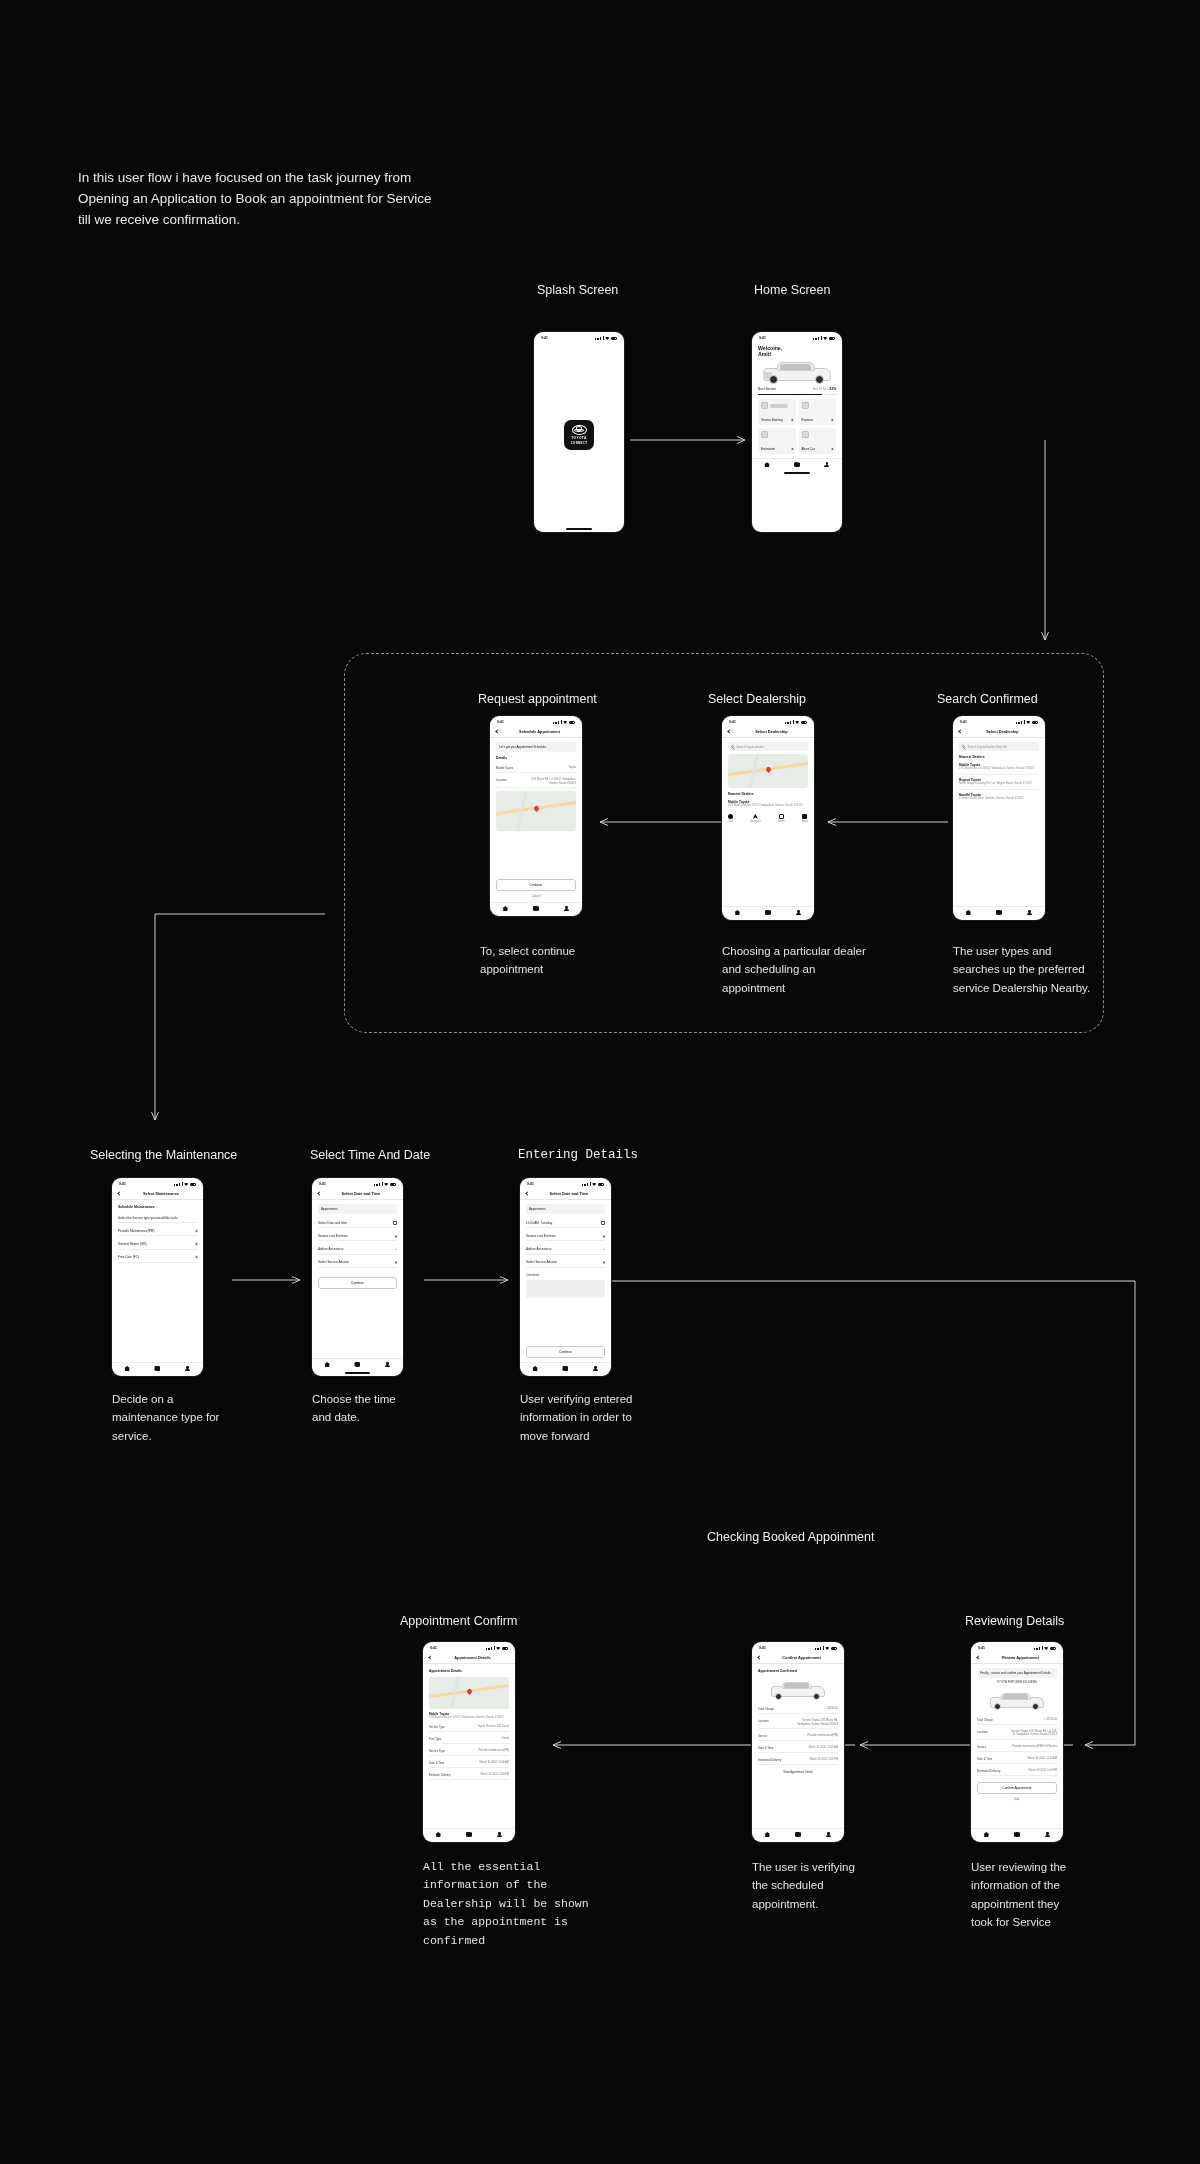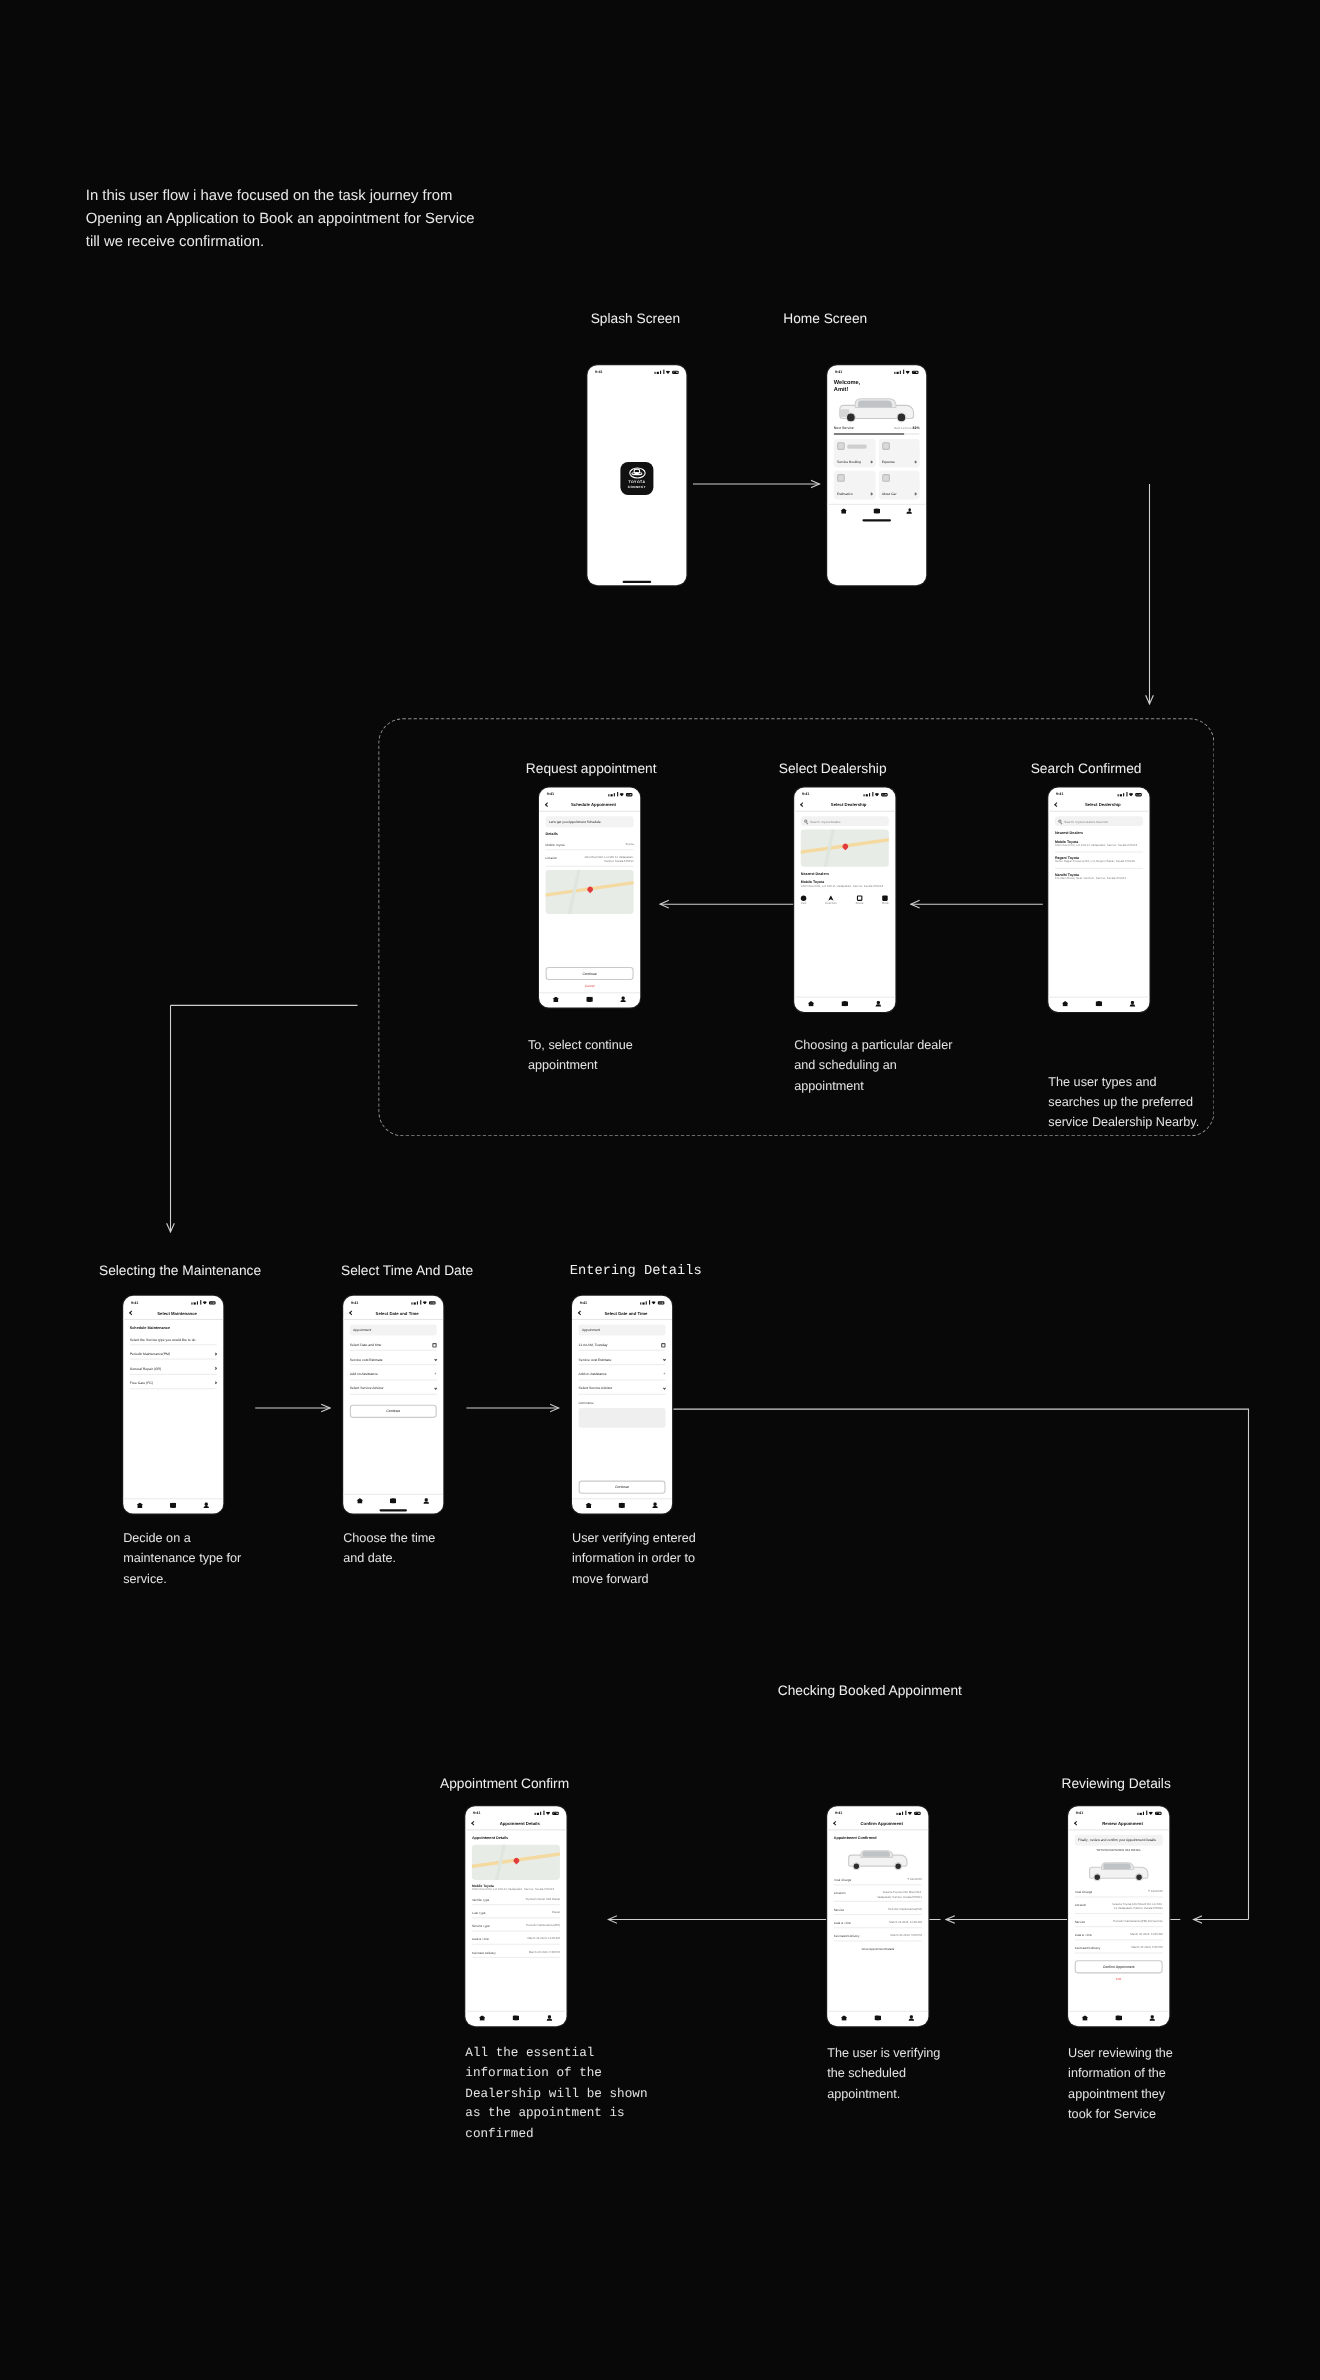--- a/index.html
+++ b/index.html
@@ -252,21 +252,21 @@
     </g>
     <g stroke="#cfcfcf" stroke-width="1" fill="none">
 
       <path d="M325,914 L155,914"></path>
 
       <path d="M612,1281 L1135,1281 L1135,1745"></path>
     </g>
   </svg>
 
   <div class="step-label" style="left:537px; top:283px;">Splash Screen</div>
-  <div class="step-label" style="left:712px; top:283px;">Home Screen</div>
+  <div class="step-label" style="left:754px; top:283px;">Home Screen</div>
 
   <div class="phone" style="left:534px; top:332px; width:90px; height:200px;">
     <div class="phone-inner">
       <div class="status-bar">
         <span class="status-time">9:41</span>
         <span class="status-icons">
           <i class="bar-i b1"></i>
             <i class="bar-i b2"></i>
             <i class="bar-i b3"></i>
             <i class="bar-i b4"></i>
@@ -510,21 +510,21 @@
           <div class="sub-txt">5 Kollam Road, Near Junction, Kannur, Kerala 670021</div>
         </div>
       </div>
       <div class="tbar">
         <i class="tico home-ico"></i>
         <i class="tico book-ico"></i>
         <i class="tico user-ico"></i>
       </div>
     </div>
   </div>
-  <div class="caption" style="left:953px; top:942px; width:190px;margin-top:33px;">The user types and
+  <div class="caption" style="left:953px; top:942px; width:190px;">The user types and
 searches up the preferred
 service Dealership Nearby.</div>
 
   <div class="step-label" style="left:90px; top:1148px;">Selecting the Maintenance</div>
   <div class="step-label" style="left:310px; top:1148px;">Select Time And Date</div>
   <div class="step-label" style="left:518px; top:1148px;font-family:Liberation Mono, monospace;">Entering Details</div>
 
   <div class="phone" style="left:112px; top:1178px; width:91px; height:198px;">
     <div class="phone-inner">
       <div class="status-bar">

